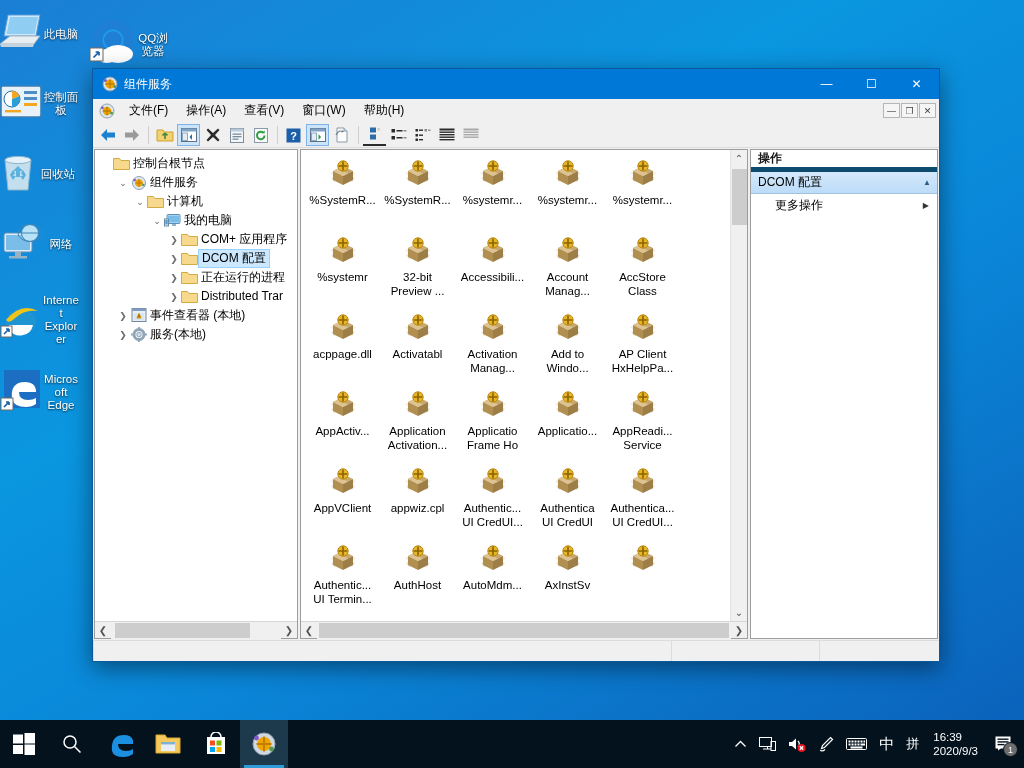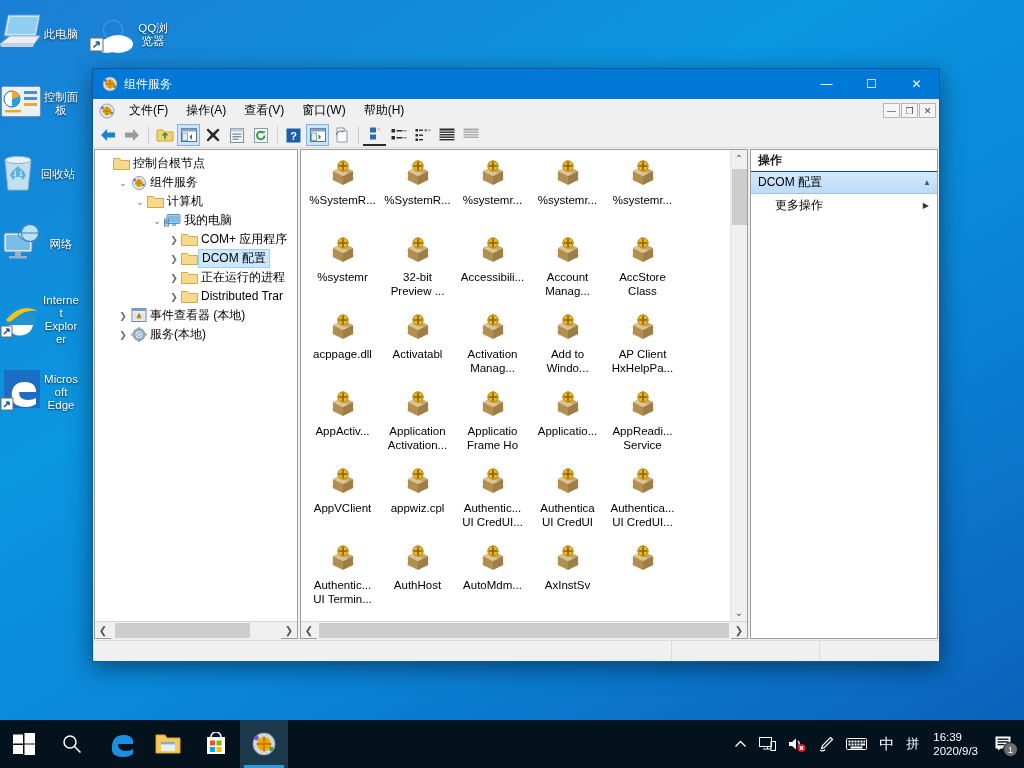--- a/index.html
+++ b/index.html
@@ -16,21 +16,21 @@
   .desk-col { position:absolute; top:6px; left:0; width:80px; }
   .desk-icon {
     width:80px; display:flex; flex-direction:row; align-items:center;
     margin-bottom:14px; cursor:default; padding-top:4px;
   }
   .desk-glyph { width:44px; height:44px; display:flex; align-items:center; justify-content:center; position:relative; }
   .desk-label {
     margin-top:4px; color:#fff; font-size:11.5px; line-height:13px; text-align:center;
     text-shadow:0 1px 2px rgba(0,0,0,.75); width:80px; word-break:break-word;
   }
-  .qq-icon { position:absolute; left:88px; top:4px; width:80px; }
+  .qq-icon { position:absolute; left:88px; top:14px; width:80px; }
 
   
   #taskbar {
     position:absolute; left:0; bottom:0; width:1024px; height:48px;
     background:#03121c; display:flex; align-items:center;
   }
   .tb-btn { width:48px; height:48px; display:flex; align-items:center; justify-content:center; position:relative; }
   .tb-btn.active { background:#1d3a4c; }
   .tb-btn.active:after { content:""; position:absolute; left:4px; right:4px; bottom:0; height:3px; background:#2f9bd8; }
   #tray { margin-left:auto; display:flex; align-items:center; height:48px; padding-right:2px; }
@@ -118,21 +118,21 @@
     width:75px; height:77px; display:flex; flex-direction:column; align-items:center;
     padding-top:2px;
   }
   .cell .cico { width:32px; height:32px; }
   .cell .clabel {
     font-size:11.5px; color:#000; text-align:center; line-height:14px; margin-top:3px;
     width:75px; overflow:hidden; white-space:pre-line;
   }
 
   
-  #act-head { height:22px; border-bottom:1px solid #0c4a6e; display:flex; align-items:center; padding-left:7px; font-size:12px; font-weight:bold; color:#1a1a1a; flex:0 0 22px; }
+  #act-head { height:22px; border-bottom:5px solid #0c4a6e; display:flex; align-items:center; padding-left:7px; font-size:12px; font-weight:bold; color:#1a1a1a; flex:0 0 22px; }
   #act-sub {
     height:22px; background:linear-gradient(#d4e8fb,#bcdcf8); border-bottom:1px solid #9fc4e2;
     display:flex; align-items:center; padding:0 6px 0 7px; font-size:12px; color:#000; flex:0 0 22px;
   }
   #act-sub .caret { margin-left:auto; font-size:8px; color:#2b5d86; }
   .act-item { height:22px; display:flex; align-items:center; padding:0 8px 0 24px; font-size:12px; color:#000; }
   .act-item .caret { margin-left:auto; font-size:8px; color:#333; }
 
   #statusbar {
     height:21px; flex:0 0 21px; background:#f0f0f0; border-top:1px solid #dcdcdc; display:flex;

